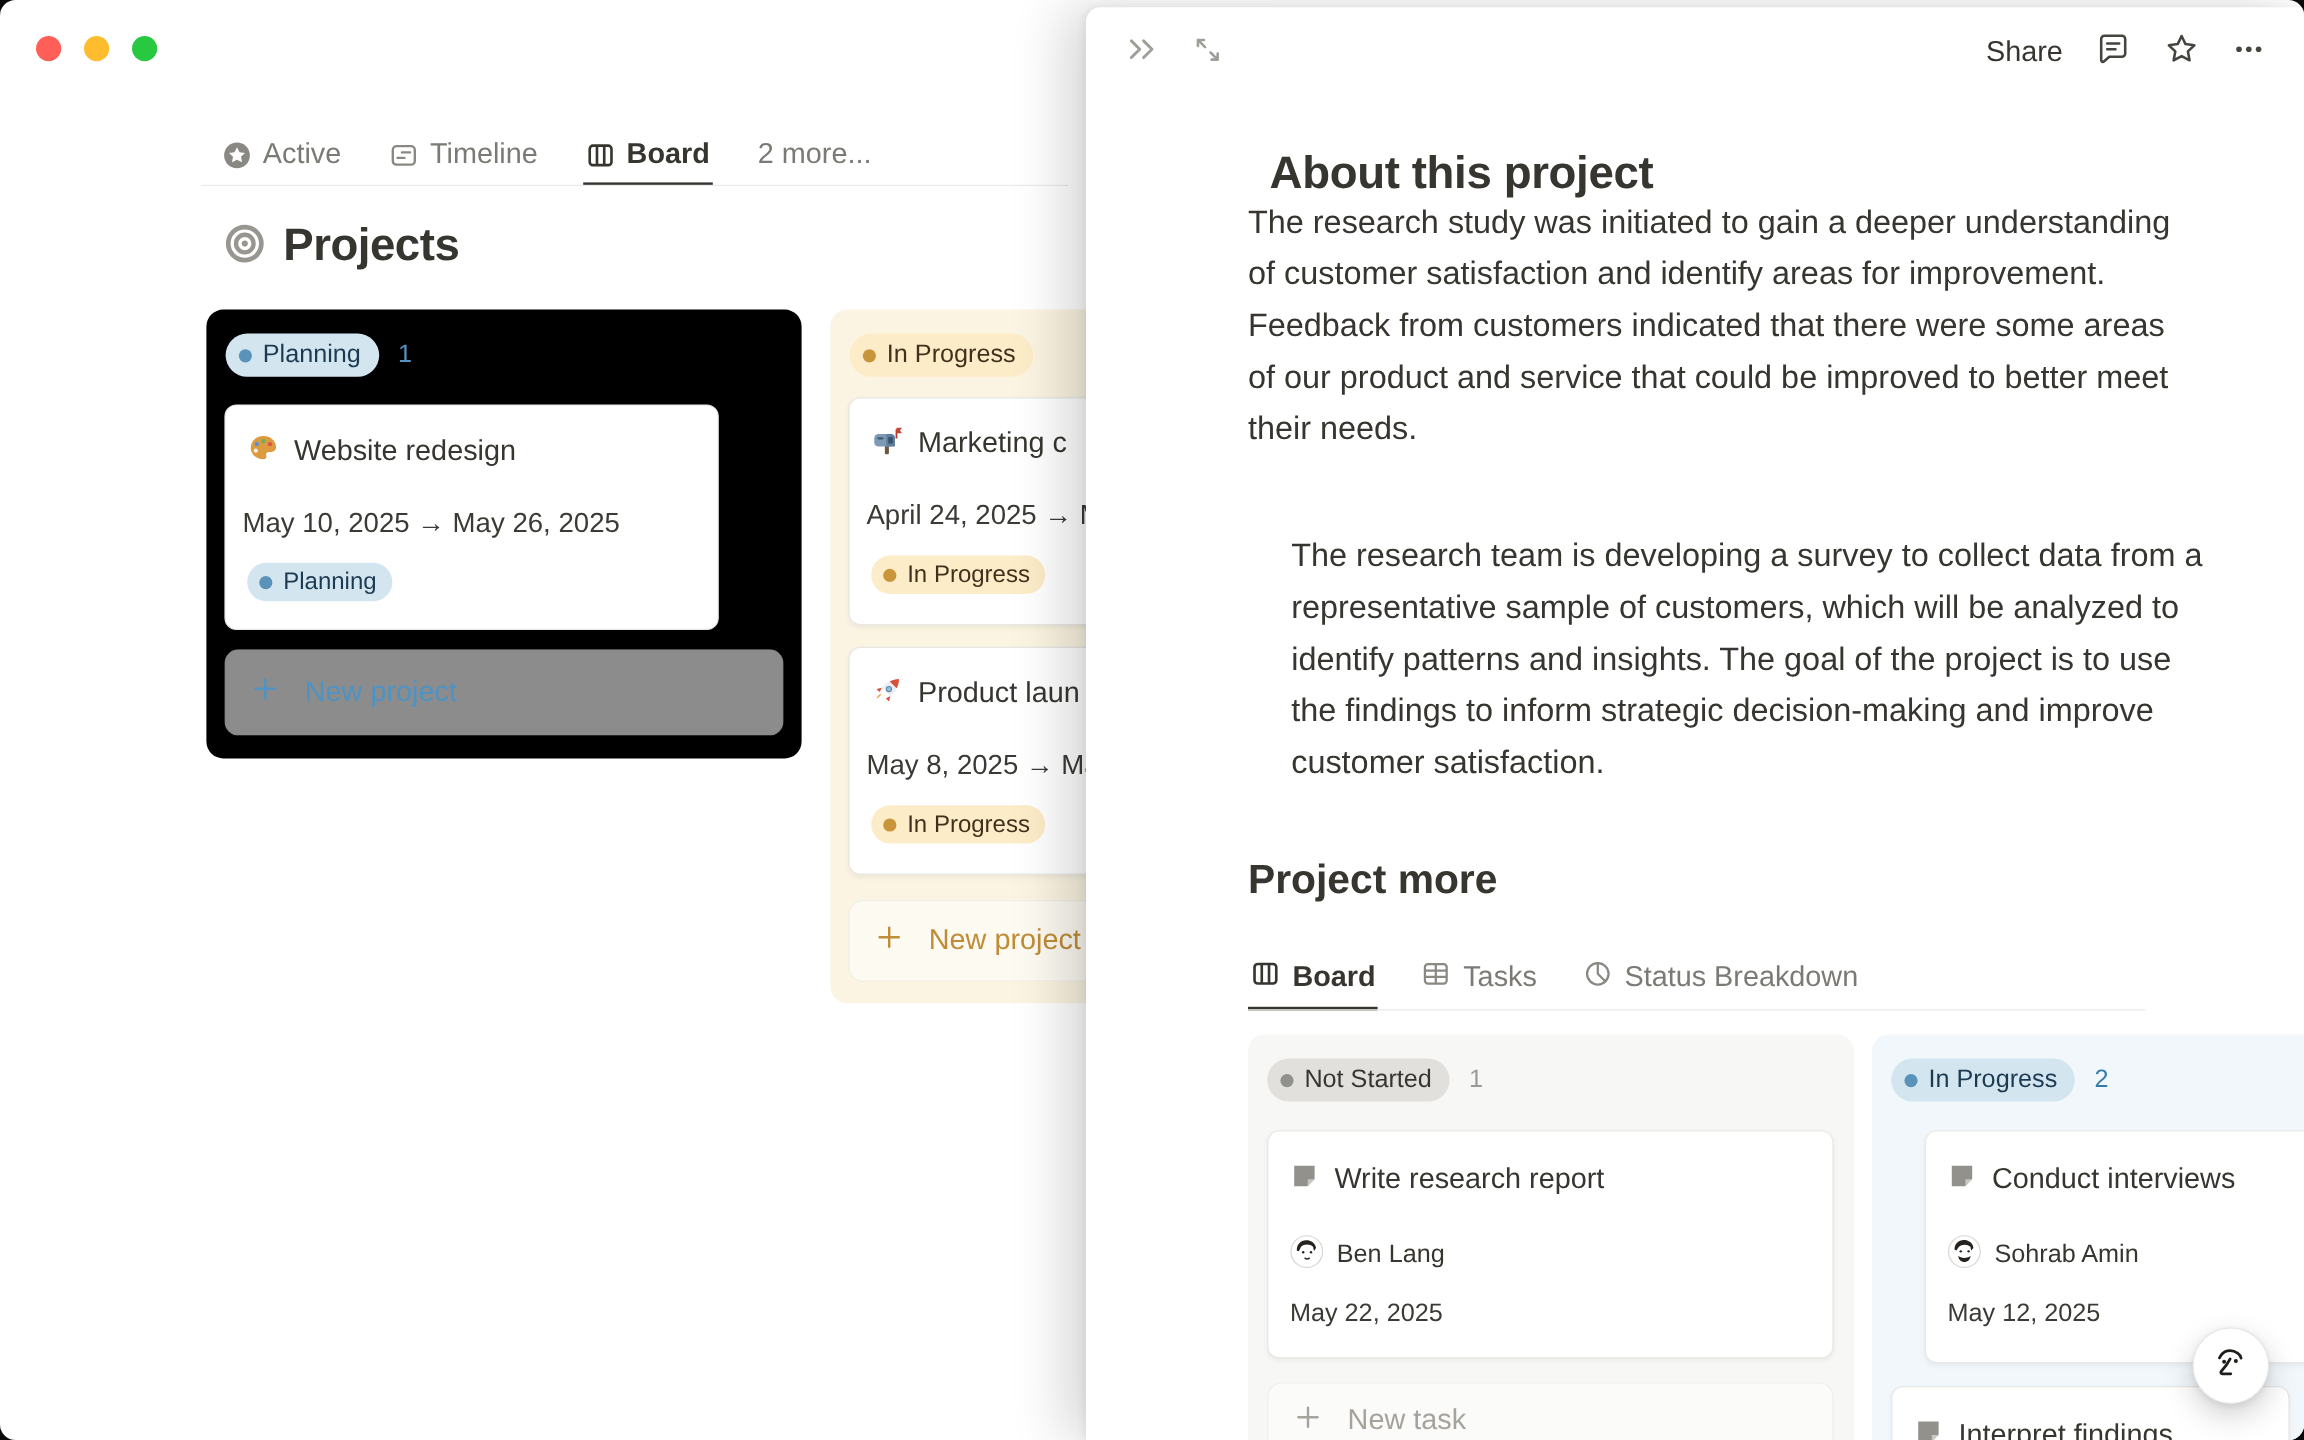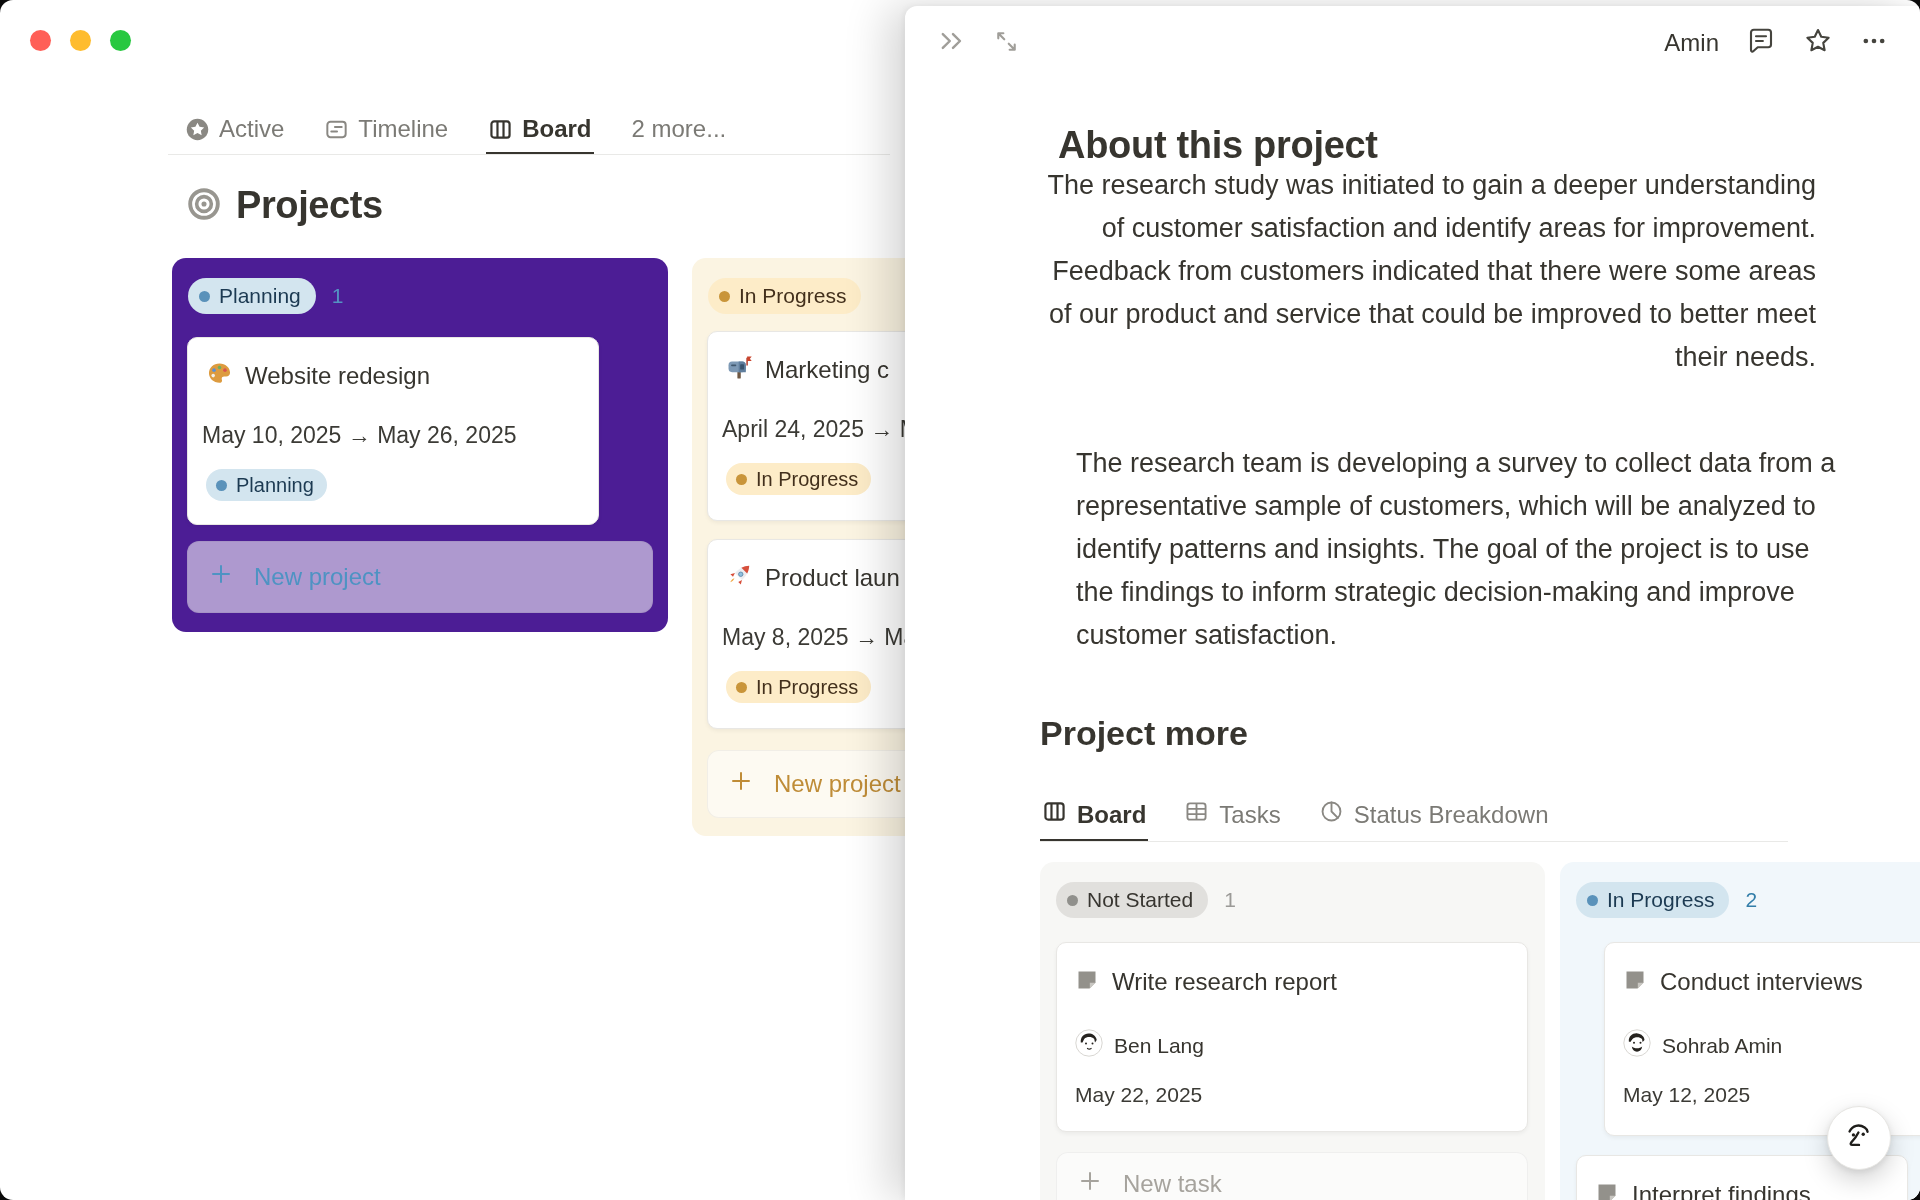--- a/index.html
+++ b/index.html
@@ -16,21 +16,21 @@
   .viewtabs{position:absolute;left:183px;top:106px;height:49px;display:flex;gap:36px;align-items:stretch;text-align:right;}
   .vtab{display:flex;align-items:center;gap:9px;font-size:24px;color:#7b7a75;border-bottom:3px solid transparent;padding:0 2px;cursor:default;}
   .vtab.active{color:#37352f;font-weight:600;border-bottom-color:#37352f;}
   .vtab svg{display:block;}
   .tabs-divider{position:absolute;left:168px;top:154px;width:722px;height:1px;background:#e9e9e7;}
 
   .page-title{position:absolute;left:186px;top:184px;display:flex;align-items:center;gap:14px;}
   .page-title .txt{font-size:38px;font-weight:700;color:#37352f;letter-spacing:-.4px;}
 
   .kcol{position:absolute;border-radius:14px;}
-  .kcol.blue-bg{background:#4c1d95;}
+  .kcol.blue-bg{background:#000000;}
   .kcol.yellow-bg{background:#fbf4e2;}
   .kcol.gray-bg{background:#f7f7f5;}
   .kcol.lblue-bg{background:#f1f7fb;}
   .col-head{position:absolute;left:16px;top:20px;display:flex;align-items:center;gap:16px;}
   .count{font-size:21px;}
   .count.cblue{color:#5493c2;} .count.cgray{color:#9b9a97;} .count.cblue2{color:#337ea9;}
 
   .pill{display:inline-flex;align-items:center;gap:9px;height:36px;padding:0 15px 0 11px;border-radius:999px;font-size:21px;font-weight:500;white-space:nowrap;}
   .pill .dot{width:11px;height:11px;border-radius:50%;flex:0 0 auto;}
   .pill.sm{height:32px;font-size:20px;padding:0 13px 0 10px;}
@@ -50,21 +50,21 @@
   
   .panel{position:absolute;left:905px;top:6px;width:1015px;height:1194px;background:#fff;border-radius:12px 0 0 0;
          box-shadow:-18px 0 44px rgba(0,0,0,.16),-2px 0 6px rgba(0,0,0,.05);overflow:hidden;z-index:20;}
   .pk-ico{position:absolute;cursor:default;}
   .pk-right{position:absolute;right:32px;top:20px;display:flex;align-items:center;gap:27px;}
   .share{font-size:24px;color:#37352f;}
 
   .pcontent{position:absolute;left:135px;top:78px;width:780px;}
   .pcontent h1{margin:18px;position:absolute;top:22px;left:0;font-size:38px;font-weight:700;color:#37352f;letter-spacing:-.3px;white-space:nowrap;}
   .para{position:absolute;left:0;width:776px;font-size:27px;line-height:43px;color:#37352f;}
-  .p1{top:80px;text-align:right;} .p2{top:358px;margin-left:36px;}
+  .p1{top:80px;} .p2{top:358px;margin-left:36px;}
   .pcontent h2{margin:0;position:absolute;top:630px;left:0;font-size:34px;font-weight:700;color:#37352f;white-space:nowrap;}
   .ptabs{position:absolute;left:0;top:706px;height:52px;display:flex;gap:34px;align-items:stretch;}
   .ptab{display:flex;align-items:center;gap:10px;font-size:24px;color:#7b7a75;border-bottom:3px solid transparent;padding:0 2px;}
   .ptab.active{color:#37352f;font-weight:600;border-bottom-color:#37352f;}
   .ptabs-divider{position:absolute;left:0;top:757px;width:748px;height:1px;background:#e9e9e7;}
 
   .tcard .trow2{position:absolute;left:18px;top:25px;display:flex;align-items:center;gap:13px;}
   .tcard .ttl2{font-size:24px;font-weight:500;color:#37352f;white-space:nowrap;}
   .person{position:absolute;left:18px;top:86px;display:flex;align-items:center;gap:11px;font-size:21px;color:#37352f;white-space:nowrap;}
   .tdate{position:absolute;left:18px;top:140px;font-size:21px;color:#3b3a35;white-space:nowrap;}
@@ -227,21 +227,21 @@
               <path d="M4.5 5.5l6.5 6.5-6.5 6.5M14 5.5l6.5 6.5L14 18.5"></path>
             </svg></span>
     </div>
     <div class="pk-ico" style="left:88px;top:22px;">
       <span><svg width="27" height="27" viewBox="0 0 24 24" fill="none" stroke="#a09e99" stroke-width="1.9" stroke-linecap="round" stroke-linejoin="round">
               <path d="M10 10L4.7 4.7M4.7 9.2V4.7h4.5M14 14l5.3 5.3M19.3 14.8v4.5h-4.5"></path>
             </svg></span>
     </div>
 
     <div class="pk-right">
-      <span class="share">Amin</span>
+      <span class="share">Share</span>
       <span><span><svg width="30" height="30" viewBox="0 0 24 24" fill="none" stroke="#45443e" stroke-width="1.7" stroke-linecap="round" stroke-linejoin="round">
                 <path d="M20 5.2A2.2 2.2 0 0 0 17.8 3H6.2A2.2 2.2 0 0 0 4 5.2v14.2c0 .9 1.1 1.4 1.8.8l3.6-3.2h8.4a2.2 2.2 0 0 0 2.2-2.2z"></path>
                 <path d="M8 8.2h8M8 12h5.5"></path>
               </svg></span></span>
       <span><span><svg width="30" height="30" viewBox="0 0 24 24" fill="none" stroke="#45443e" stroke-width="1.7" stroke-linejoin="round">
                 <path d="M12 3.2l2.6 5.4 5.9.8-4.3 4.1 1.1 5.9L12 16.6l-5.3 2.8 1.1-5.9-4.3-4.1 5.9-.8z"></path>
               </svg></span></span>
       <span><span><svg width="28" height="28" viewBox="0 0 24 24" fill="#45443e">
                 <circle cx="5" cy="12" r="2"></circle>
                 <circle cx="12" cy="12" r="2"></circle>

